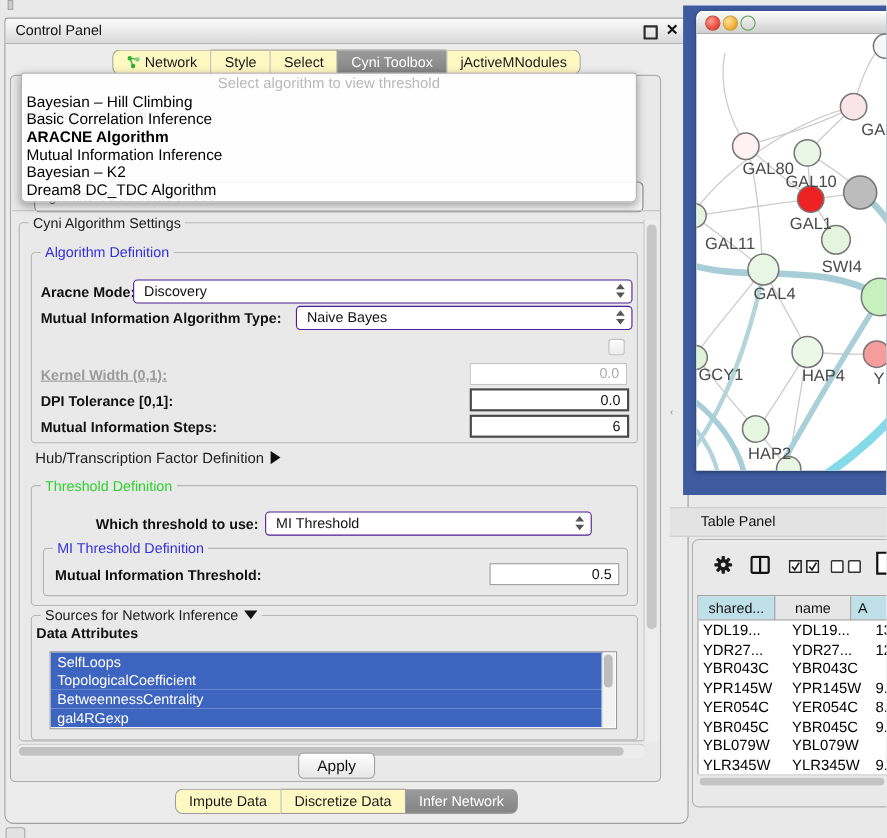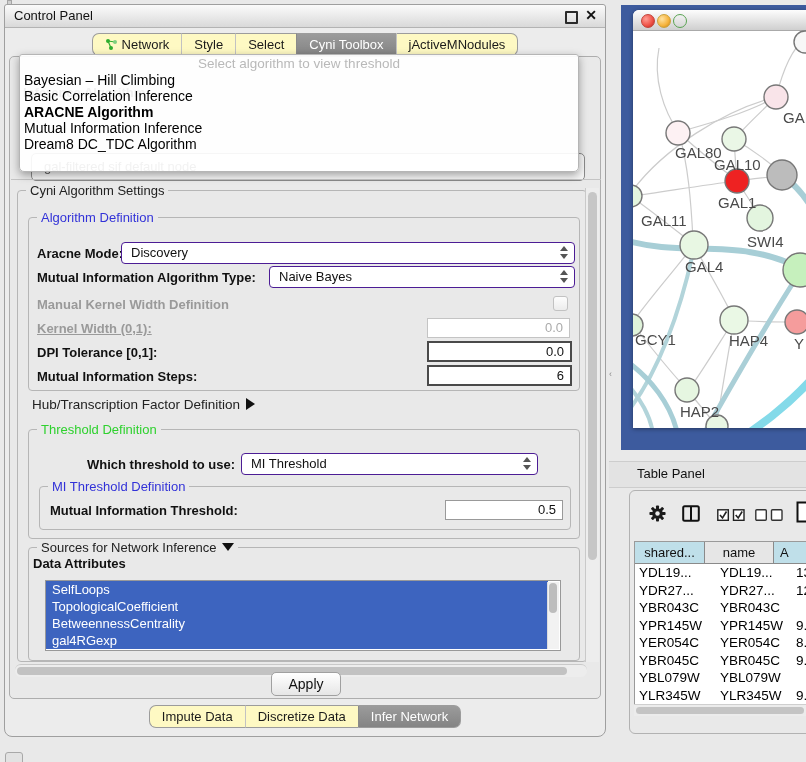--- a/index.html
+++ b/index.html
@@ -1,21 +1,21 @@
 <!DOCTYPE html>
 <html><head>
 <meta charset="utf-8">
 <style>
   html,body{margin:0;padding:0;background:#e9e9e9;}
   #app{position:relative;width:806px;height:762px;background:#e9e9e9;overflow:hidden;
        font-family:"Liberation Sans",sans-serif;font-size:13px;color:#1a1a1a;}
 
   
-  .cp{position:absolute;left:4px;top:4px;width:600px;height:731px;background:#ececec;
-      border:1px solid #9f9f9f;border-radius:3px 3px 8px 8px;}
+  .cp{position:absolute;left:4px;top:16px;width:600px;height:731px;background:#ececec;
+      border:1px solid #9f9f9f;border-radius:3px 3px 8px 8px;padding-left:20px;}
   .cp-titlebar{position:absolute;left:0;top:0;right:0;height:22px;
       background:linear-gradient(#fbfbfb,#d9d9d9);border-bottom:1px solid #b3b3b3;
       border-radius:3px 3px 0 0;}
   .cp-title{position:absolute;left:9px;top:3px;font-size:13px;color:#111;}
   .float-btn{position:absolute;right:27px;top:6px;width:9px;height:9px;border:2px solid #2b2b2b;border-radius:1px;}
   .close-btn{position:absolute;right:8px;top:2px;font-size:14px;font-weight:bold;color:#111;cursor:default;}
 
   
   .tabrow{position:absolute;left:0;top:28px;width:100%;display:flex;justify-content:center;}
   .tab{height:21px;line-height:21px;padding:0 12px;background:#fef9c3;border-top:1px solid #9c9c9c;
@@ -154,20 +154,21 @@
 
     <span class="ghost-label">Inference Algorithm</span>
     <div class="ghost-combo">gal-filtered sif default node</div>
 
     <div class="popup">
       <div class="popup-placeholder">Select algorithm to view threshold</div>
       <div class="popup-item">Bayesian – Hill Climbing</div>
       <div class="popup-item">Basic Correlation Inference</div>
       <div class="popup-item bold">ARACNE Algorithm</div>
       <div class="popup-item">Mutual Information Inference</div>
+      <div class="popup-item">Bayesian – K2</div>
       <div class="popup-item">Dream8 DC_TDC Algorithm</div>
     </div>
 
     <div class="settings-pane">
 
       <div class="group" style="left:6px;top:10px;width:568px;height:470px;">
         <span class="group-title">Cyni Algorithm Settings</span>
 
         <div class="group" style="left:10px;top:26px;width:550px;height:172px;">
           <span class="group-title t-blue">Algorithm Definition</span>
@@ -183,21 +184,20 @@
 
           <span class="lbl" style="left:8px;top:52px;">Mutual Information Algorithm Type:</span>
           <div class="combo" style="left:240px;top:48px;width:295px;">
             <span>Naive Bayes</span>
             <span class="arrows">
                 <span class="arr-up" style="display:block;"></span>
                 <span class="arr-dn" style="display:block;"></span>
               </span>
           </div>
 
-          <span class="lbl dis" style="left:8px;top:79px;">Manual Kernel Width Definition</span>
           <span class="checkbox" style="left:524px;top:78px;"></span>
 
           <span class="lbl dis" style="left:8px;top:103px;text-decoration:underline;">Kernel Width (0,1):</span>
           <div class="field dis" style="left:398px;top:100px;width:135px;">0.0</div>
 
           <span class="lbl" style="left:8px;top:127px;">DPI Tolerance [0,1]:</span>
           <div class="field strong" style="left:398px;top:123px;width:135px;">0.0</div>
 
           <span class="lbl" style="left:8px;top:151px;">Mutual Information Steps:</span>
           <div class="field strong" style="left:398px;top:147px;width:135px;">6</div>

